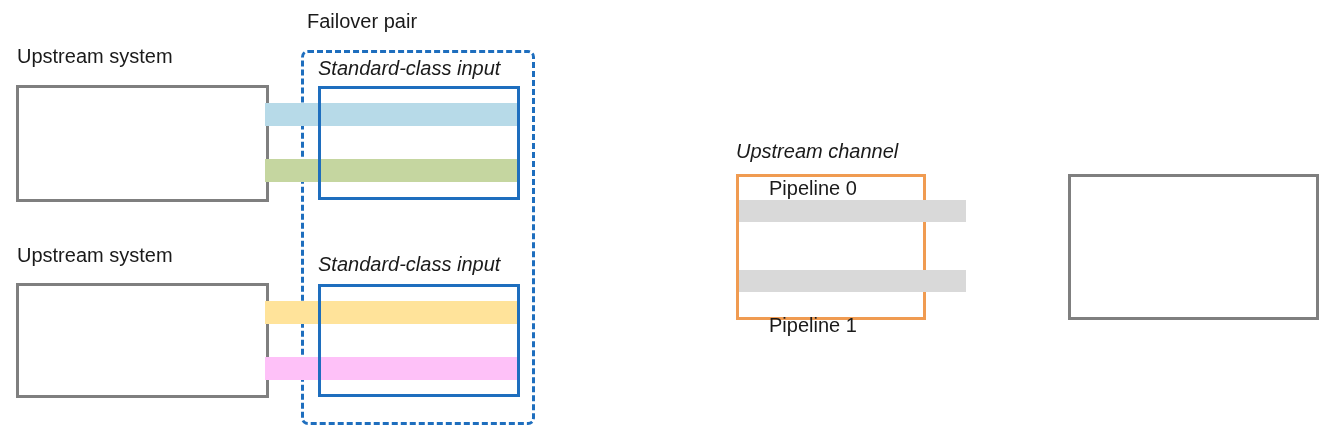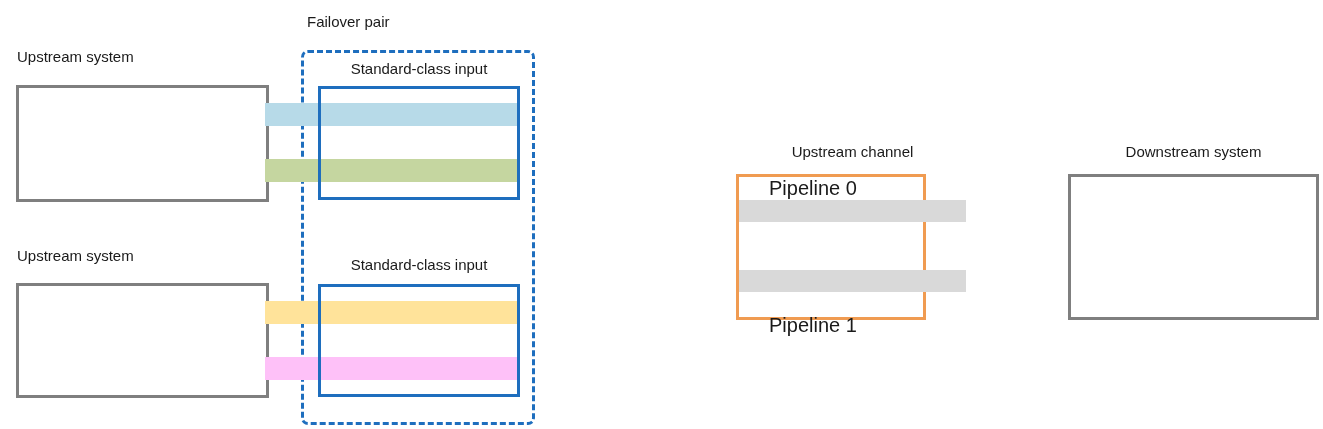--- a/index.html
+++ b/index.html
@@ -11,28 +11,28 @@
     position: relative;
     width: 1323px;
     height: 429px;
     background: var(--background, #ffffff);
     font-family: "Liberation Sans", sans-serif;
     color: var(--text, #1a1a1a);
     overflow: hidden;
   }
   .lbl {
     position: absolute;
-    font-size: 15px;
+    font-size: 20px;
     line-height: 23px;
     white-space: nowrap;
     color: var(--text, #1a1a1a);
   }
   .lbl.centered {
-    text-align: center;
     white-space: nowrap;
+    font-style: italic;
   }
   .box {
     position: absolute;
     box-sizing: border-box;
     background: transparent;
   }
   .gray-box   { border: 3px solid var(--gray, #7f7f7f); z-index: 1; }
   .dashed-box { border: 3px dashed var(--blue, #1e6ebe); border-radius: 7px; z-index: 2; }
   .blue-box   { border: 3px solid var(--blue, #1e6ebe); z-index: 4; }
   .orange-box { border: 3px solid var(--orange, #f09b51); z-index: 4; }
@@ -90,16 +90,15 @@
   <div class="box blue-box" style="left:318px; top:284px; width:202px; height:113px;"></div>
 
   <div class="lbl centered" style="left:736px; top:140px; width:233px;">Upstream channel</div>
   <div class="box orange-box" style="left:736px; top:174px; width:190px; height:146px;">
     <div class="pipeline-lbl" style="top:0px;">Pipeline 0</div>
     <div class="channel-band" style="top:23px;"></div>
     <div class="channel-band" style="top:93px;"></div>
     <div class="pipeline-lbl" style="top:115px;margin-top:22px;">Pipeline 1</div>
   </div>
 
-  <div class="lbl centered" style="left:1068px; top:140px; width:251px;">Downstream system</div>
   <div class="box gray-box" style="left:1068px; top:174px; width:251px; height:146px;"></div>
 
 </div>
 
 </body></html>

